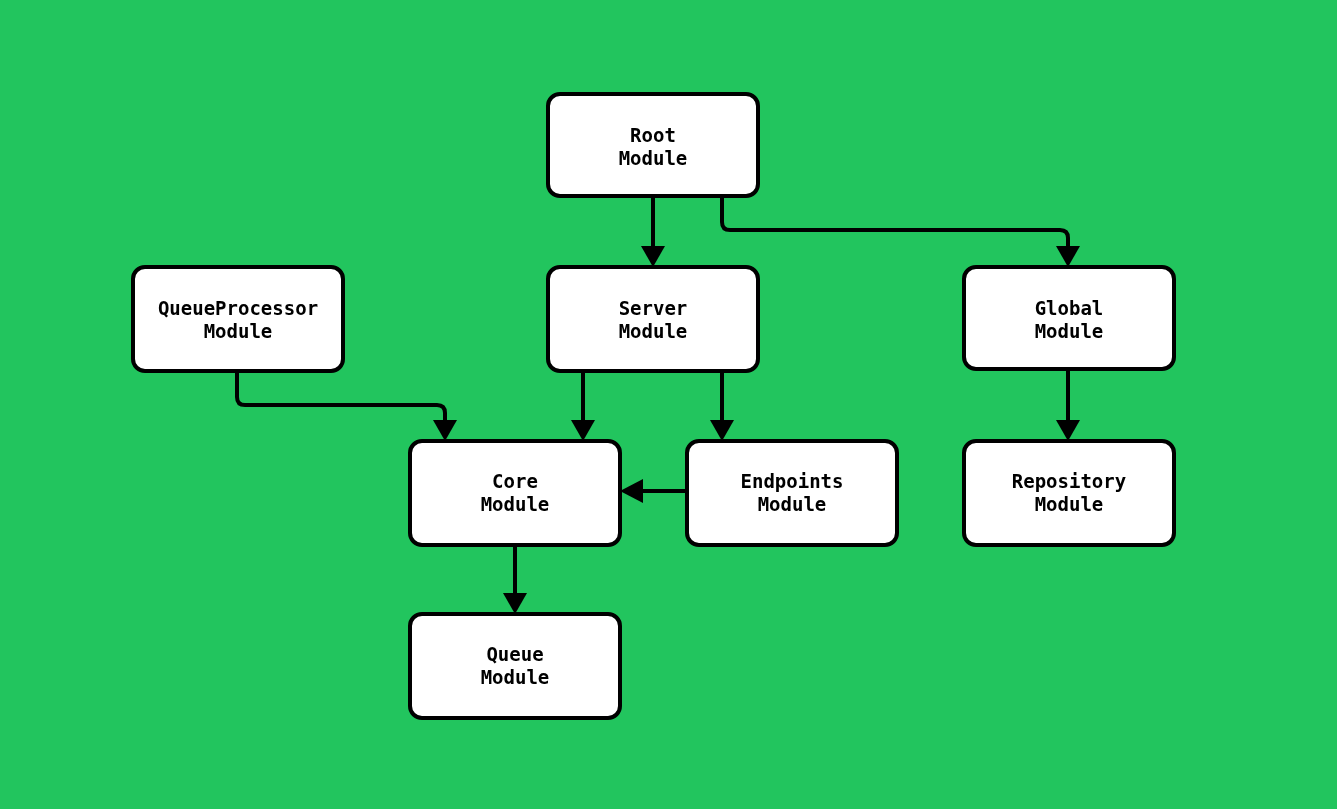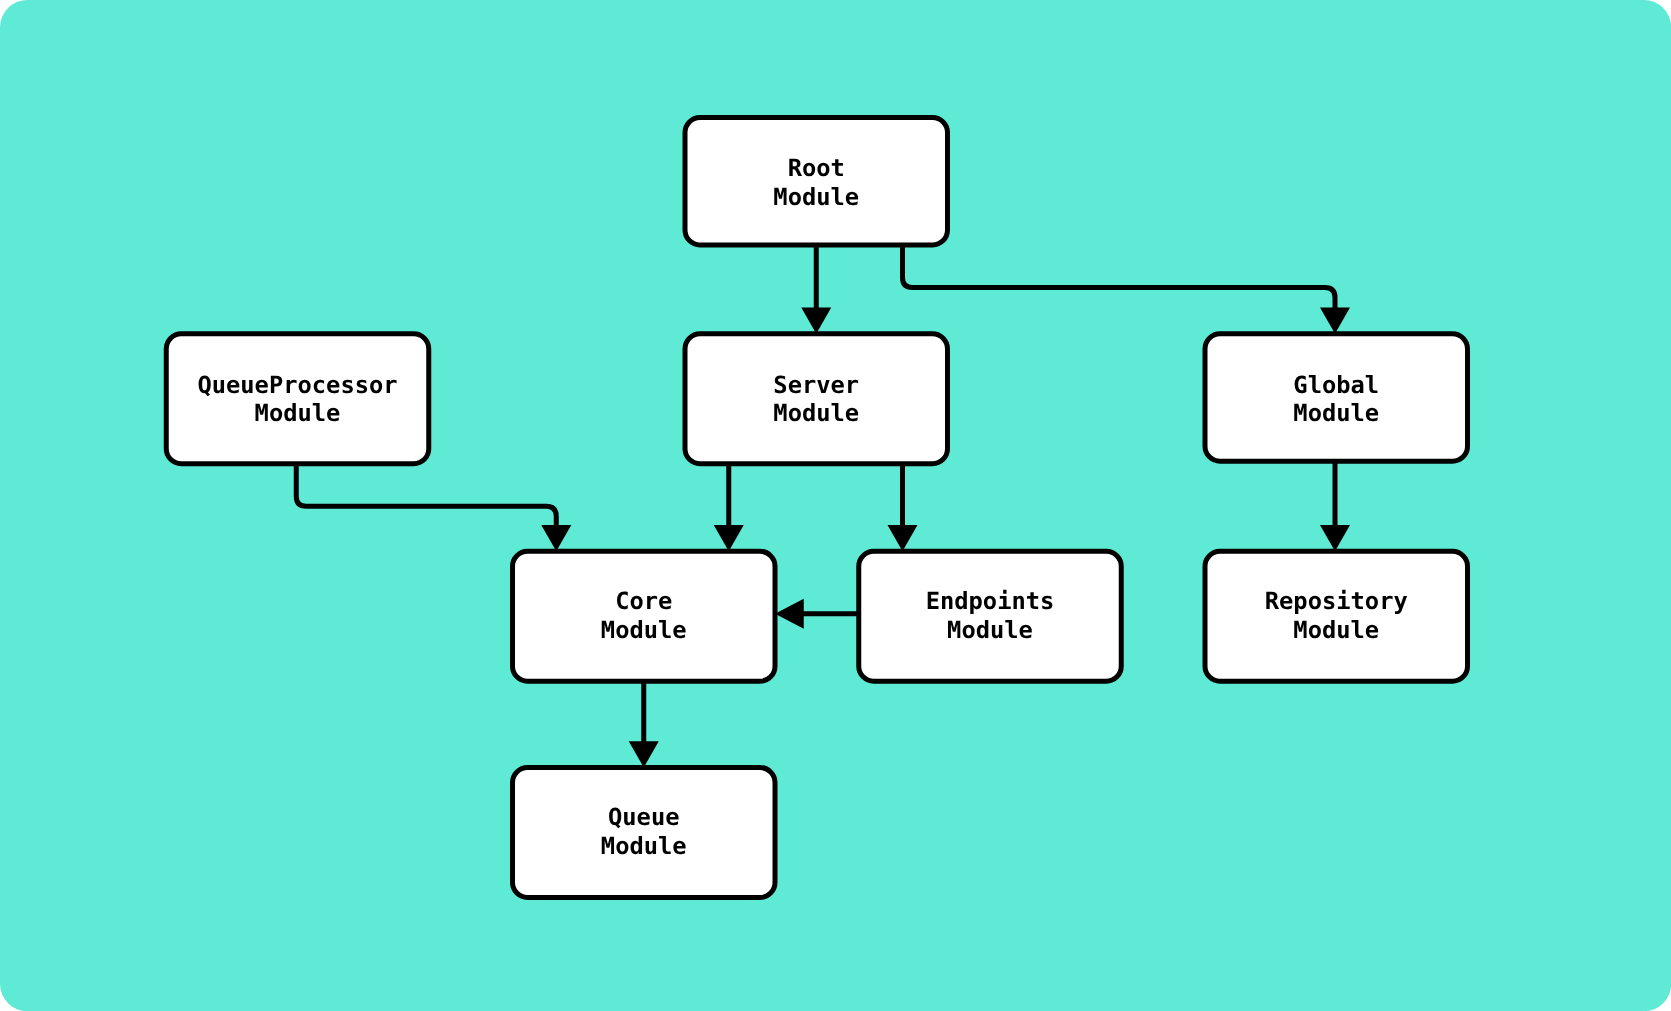--- a/index.html
+++ b/index.html
@@ -10,22 +10,21 @@
   body {
     width: 1337px;
     height: 809px;
     overflow: hidden;
     font-family: "DejaVu Sans Mono", "Liberation Mono", monospace;
   }
   #diagram-root {
     position: relative;
     width: 1337px;
     height: 809px;
-    background: #5eead4;
-    border-radius: 22px;
+    background: #22c55e;
   }
   svg#diagram-canvas {
     position: absolute;
     top: 0;
     left: 0;
     width: 1337px;
     height: 809px;
     display: block;
   }
   .node-box {

